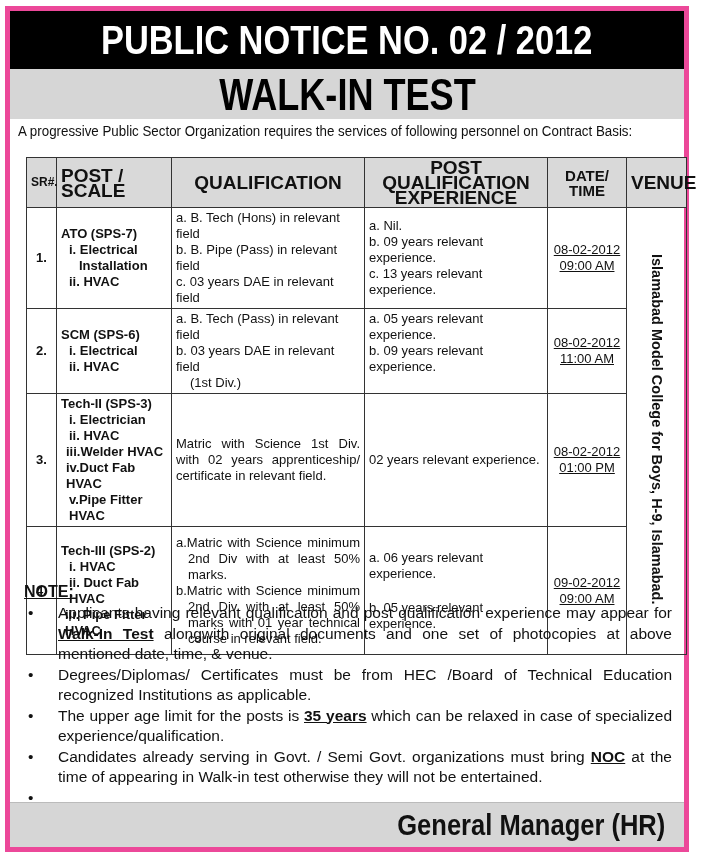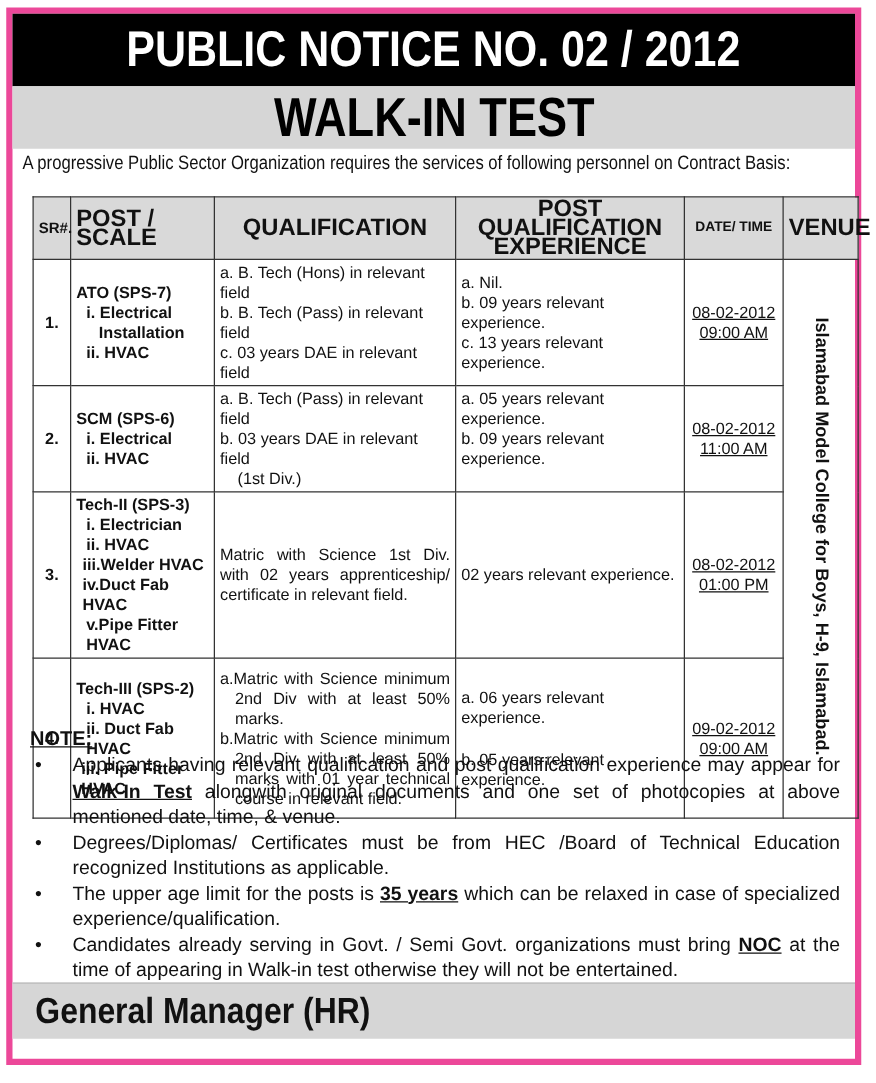--- a/index.html
+++ b/index.html
@@ -38,23 +38,23 @@
                 display: inline-block; }
   .cx { display: block; }
   .hang { display: block; padding-left: 12px; text-indent: -12px; }
   .note-wrap { position: absolute; left: 14px; top: 572px; right: 12px; }
   .note-title { font-weight: bold; font-size: 16px; text-decoration: underline; margin-bottom: 2px; }
   ul.notes { list-style: none; margin: 0; padding: 0; }
   ul.notes li { position: relative; padding-left: 34px; font-size: 15.5px; line-height: 20.5px;
                 text-align: justify; margin-bottom: 0px; }
   ul.notes li .bul { position: absolute; left: 4px; top: 0; }
   .b-u { font-weight: bold; text-decoration: underline; }
-  .footer-bar { position: absolute; left: 0; bottom: 16px; right: 0; height: 44px; background: #d6d6d6;
-                border-top: 1px solid #bbb; text-align: left; font-weight: bold; font-size: 29px;
-                line-height: 44px; }
+  .footer-bar { position: absolute; left: 0; bottom: 0; right: 0; height: 44px; background: #d6d6d6;
+                border-top: 1px solid #bbb; text-align: right; font-weight: bold; font-size: 29px;
+                line-height: 44px; padding-left: 28px; }
   .footer-bar span { display: inline-block; transform: scaleX(0.88); }
 </style>
 </head>
 <body>
 
 <div class="frame">
   <div class="title-bar">
     <span>PUBLIC NOTICE NO. 02 / 2012</span>
   </div>
   <div class="subtitle-bar">
@@ -72,37 +72,37 @@
       <col style="width:183px">
         <col style="width:79px">
         <col style="width:60px">
     </colgroup>
     <thead>
       <tr>
         <th class="sr">SR#.</th>
         <th style="text-align:left">POST / SCALE</th>
         <th>QUALIFICATION</th>
         <th>POST QUALIFICATION EXPERIENCE</th>
-        <th style="font-size:11px">DATE/ TIME</th>
+        <th style="font-size:15px">DATE/ TIME</th>
         <th>VENUE</th>
       </tr>
     </thead>
     <tbody>
 
       <tr style="height:80px">
         <td class="sr">1.</td>
         <td class="post">
           <span>ATO (SPS-7)</span>
           <span class="ind1">i. Electrical</span>
           <span class="ind2">Installation</span>
           <span class="ind1">ii. HVAC</span>
         </td>
         <td class="qual">
           <span class="cx">a. B. Tech (Hons) in relevant field</span>
-          <span class="cx">b. B. Tech (Pass) in relevant field</span>
+          <span class="cx">b. B. Pipe (Pass) in relevant field</span>
           <span class="cx">c. 03 years DAE in relevant field</span>
         </td>
         <td class="exp">
           <span class="cx">a. Nil.</span>
           <span class="cx">b. 09 years relevant experience.</span>
           <span class="cx">c. 13 years relevant experience.</span>
         </td>
         <td class="date">
           <span>08-02-2012</span>
           <span>09:00 AM</span>

